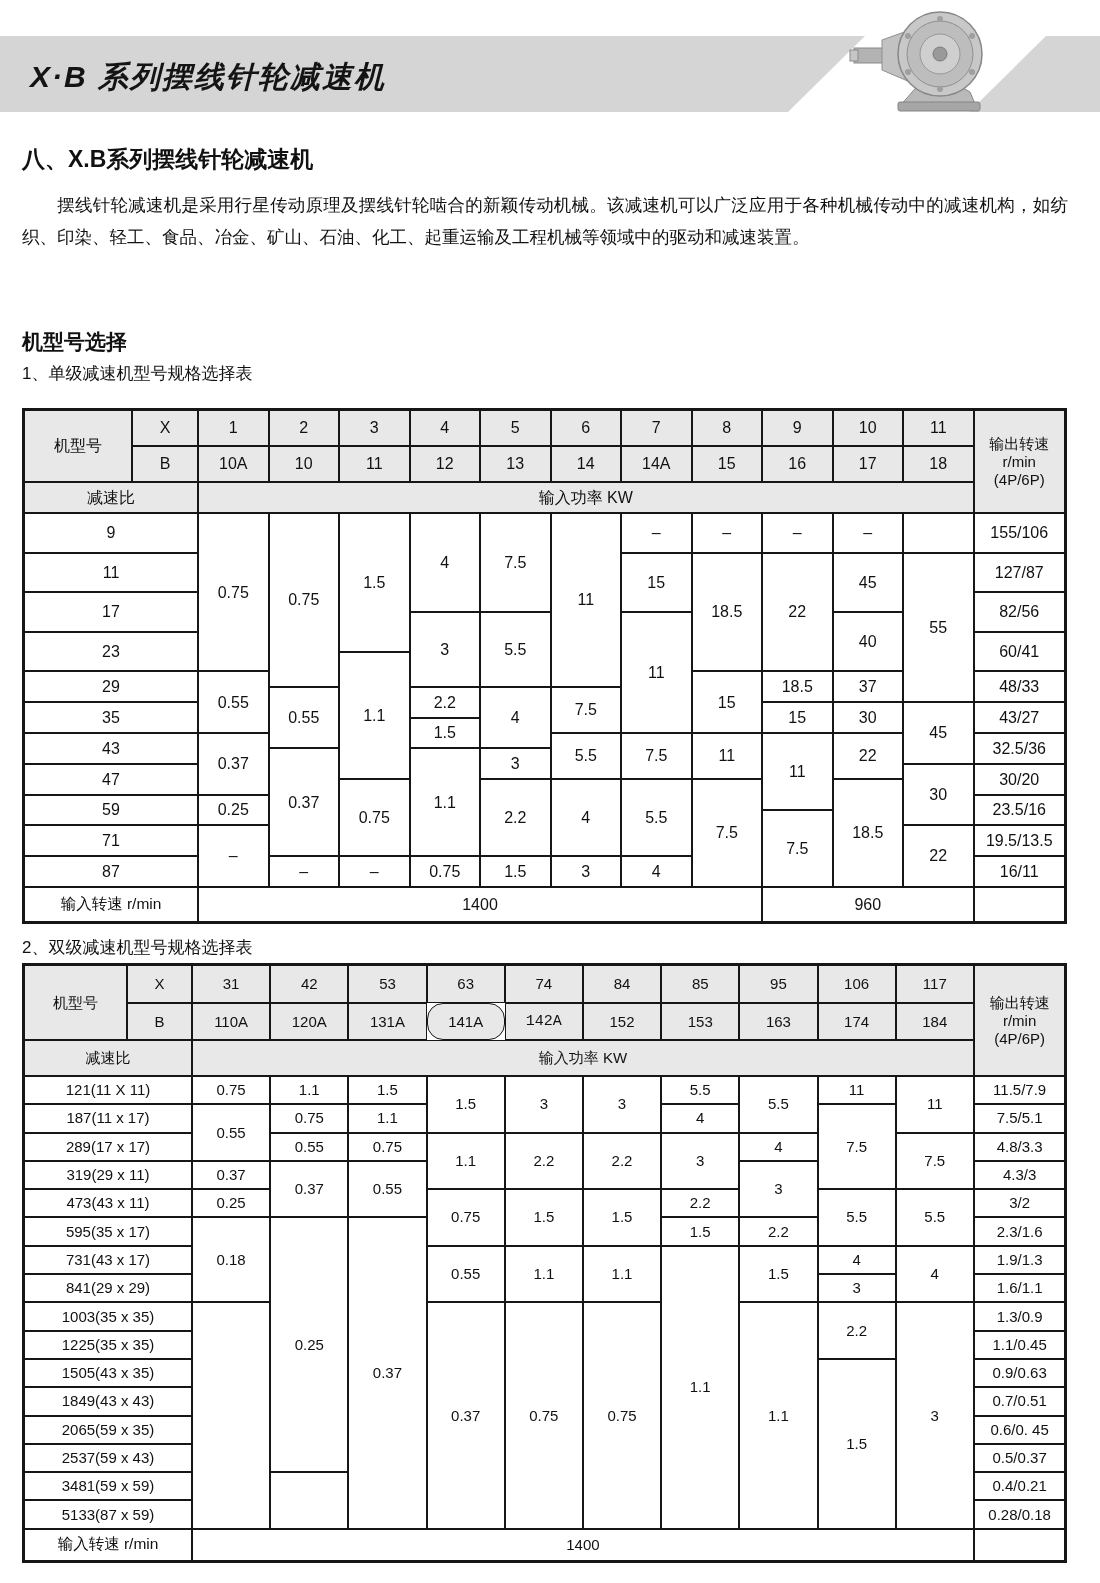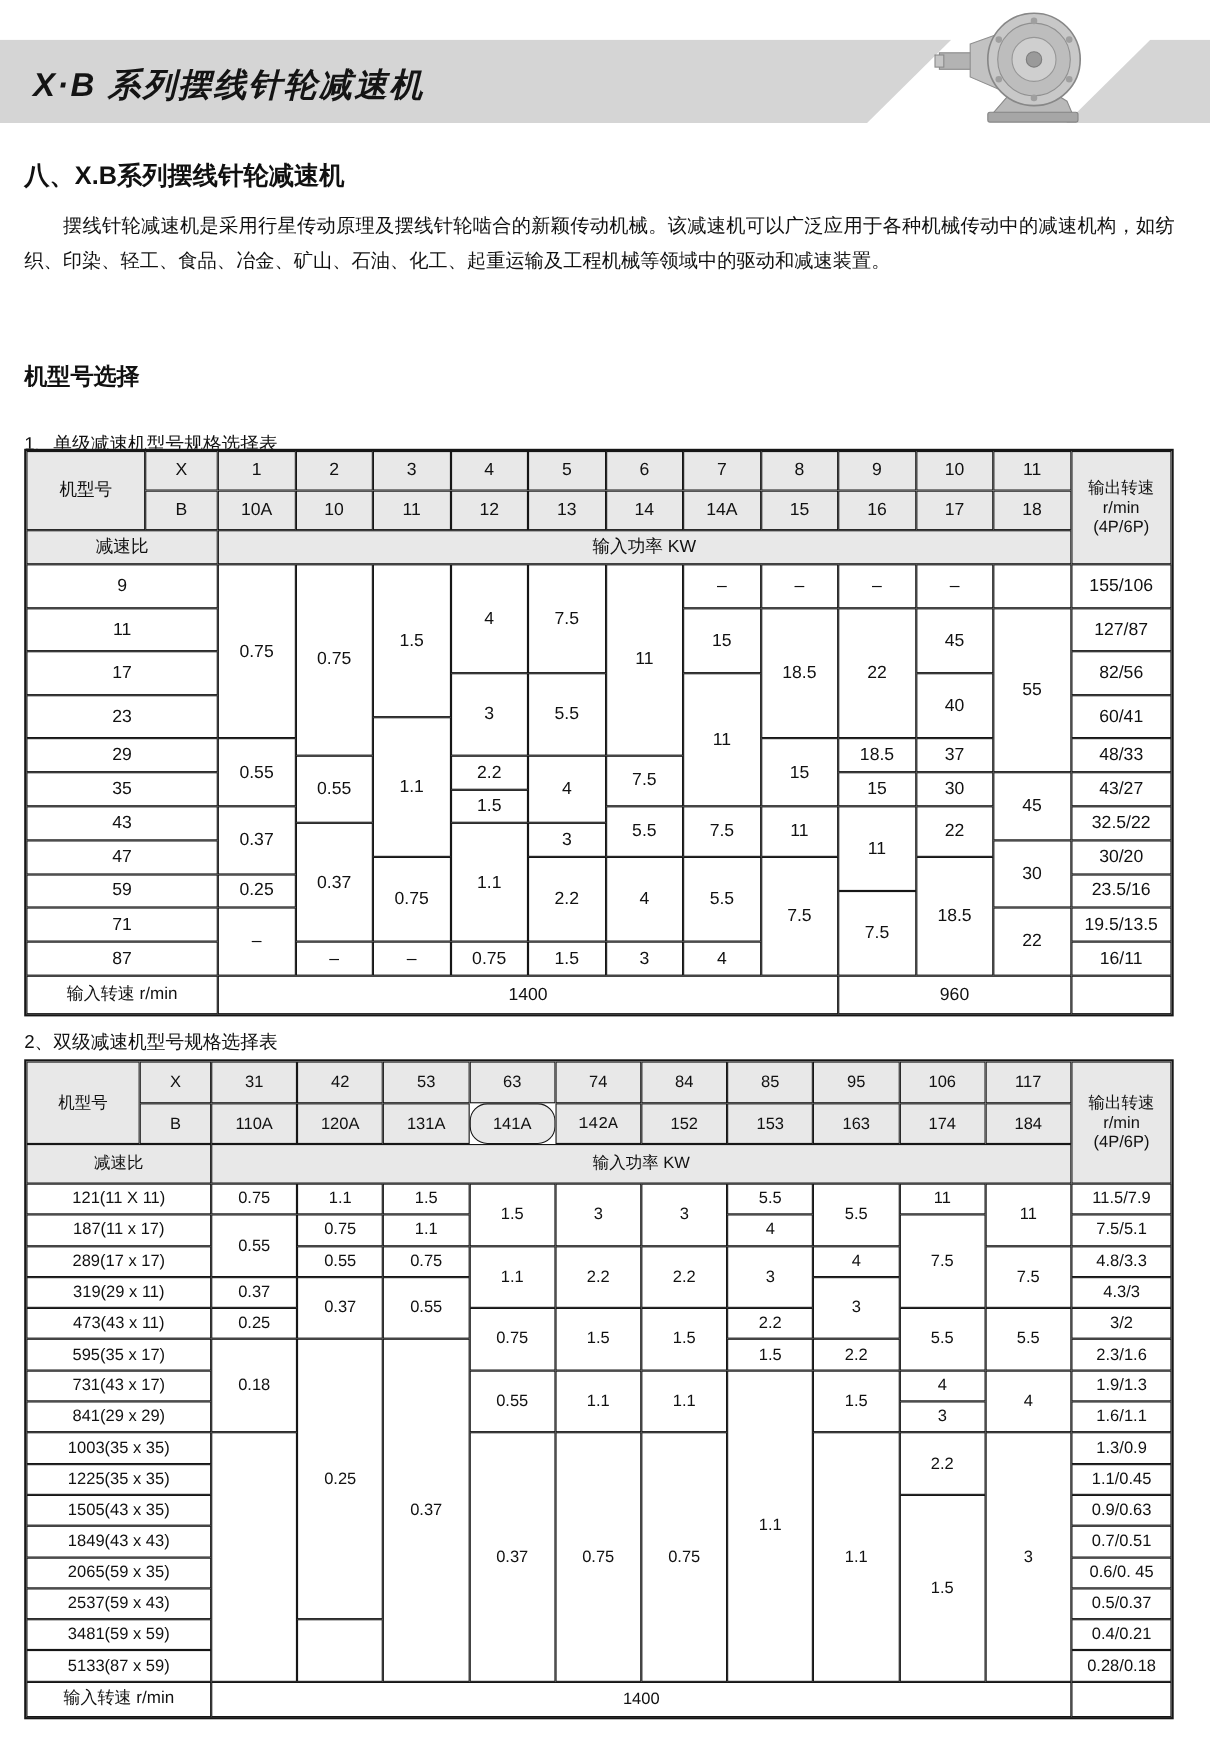--- a/index.html
+++ b/index.html
@@ -16,21 +16,21 @@
     font-style:italic;letter-spacing:2px;color:#141414;
   }
   .reducer-photo{position:absolute;left:848px;top:6px;}
   
   .section-heading{position:absolute;left:22px;top:144px;font-size:23px;font-weight:bold;}
   .intro{position:absolute;left:22px;top:190px;width:1046px;font-size:17.5px;
          line-height:1.82;text-align:justify;}
   .intro .indent{display:inline-block;width:2em;}
   .subsection-heading{position:absolute;left:22px;top:328px;font-size:21px;font-weight:600;}
   .table-caption{position:absolute;left:22px;font-size:17px;font-weight:500;}
-  #caption1{top:392px;}
+  #caption1{top:362px;}
   #caption2{top:936px;}
   
   .grid-table{
     position:absolute;left:22px;display:grid;background:#fff;
     border:2px solid #161616;box-sizing:border-box;
   }
   #t1{top:408px;}
   #t2{top:963px;}
   .cell{
     border:1px solid #161616;display:flex;align-items:center;justify-content:center;
@@ -115,21 +115,21 @@
     <div class="cell" style="grid-area: 18 / 1 / span 2 / span 2;">47</div>
     <div class="cell" style="grid-area: 20 / 1 / span 2 / span 2;">59</div>
     <div class="cell" style="grid-area: 22 / 1 / span 2 / span 2;">71</div>
     <div class="cell" style="grid-area: 24 / 1 / span 2 / span 2;">87</div>
     <div class="cell" style="grid-area: 4 / 14 / span 2 / span 1;">155/106</div>
     <div class="cell" style="grid-area: 6 / 14 / span 2 / span 1;">127/87</div>
     <div class="cell" style="grid-area: 8 / 14 / span 2 / span 1;">82/56</div>
     <div class="cell" style="grid-area: 10 / 14 / span 2 / span 1;">60/41</div>
     <div class="cell" style="grid-area: 12 / 14 / span 2 / span 1;">48/33</div>
     <div class="cell" style="grid-area: 14 / 14 / span 2 / span 1;">43/27</div>
-    <div class="cell" style="grid-area: 16 / 14 / span 2 / span 1;">32.5/22</div>
+    <div class="cell" style="grid-area: 16 / 14 / span 2 / span 1;">32.5/36</div>
     <div class="cell" style="grid-area: 18 / 14 / span 2 / span 1;">30/20</div>
     <div class="cell" style="grid-area: 20 / 14 / span 2 / span 1;">23.5/16</div>
     <div class="cell" style="grid-area: 22 / 14 / span 2 / span 1;">19.5/13.5</div>
     <div class="cell" style="grid-area: 24 / 14 / span 2 / span 1;">16/11</div>
     <div class="cell" style="grid-area: 4 / 3 / span 8 / span 1;">0.75</div>
     <div class="cell" style="grid-area: 12 / 3 / span 4 / span 1;">0.55</div>
     <div class="cell" style="grid-area: 16 / 3 / span 4 / span 1;">0.37</div>
     <div class="cell" style="grid-area: 20 / 3 / span 2 / span 1;">0.25</div>
     <div class="cell" style="grid-area: 22 / 3 / span 4 / span 1;">–</div>
     <div class="cell" style="grid-area: 4 / 4 / span 9 / span 1;">0.75</div>

